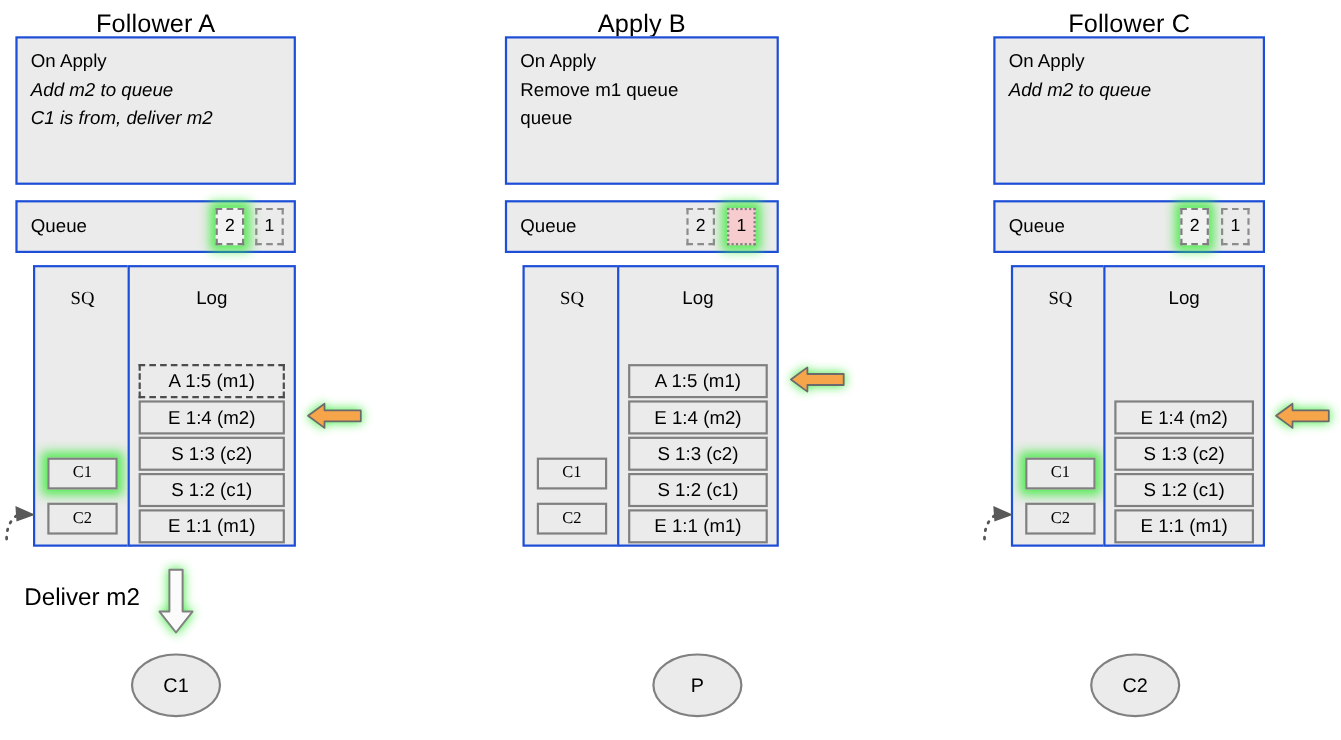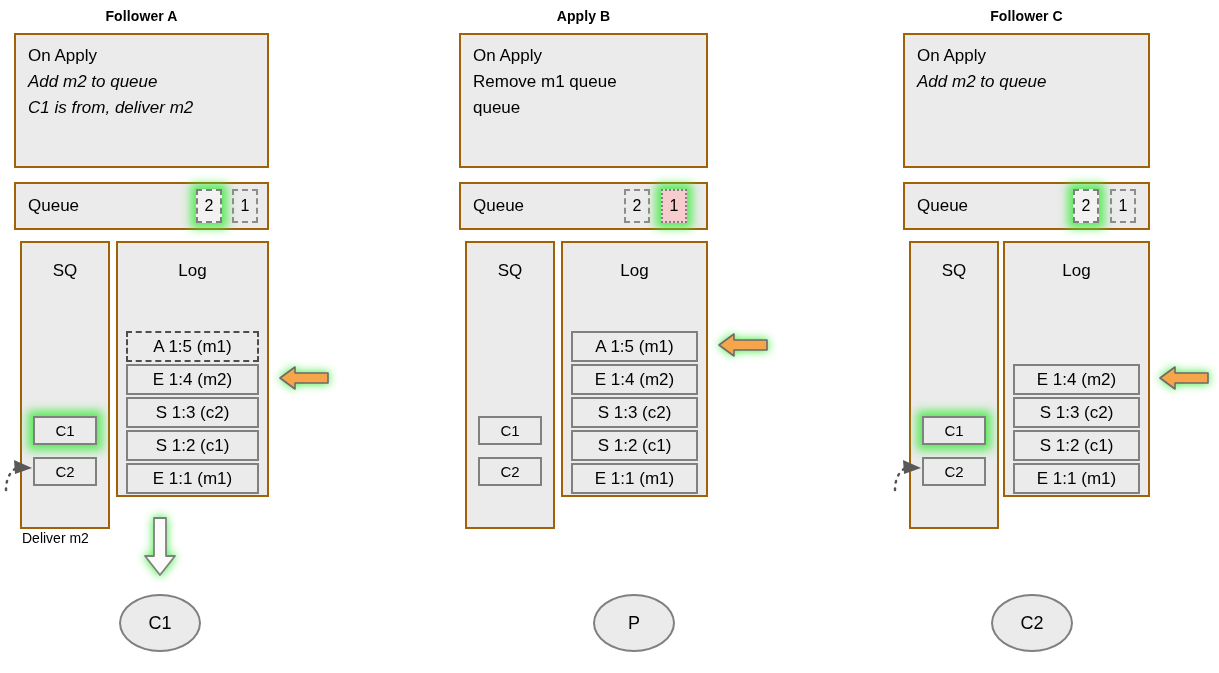--- a/index.html
+++ b/index.html
@@ -4,24 +4,24 @@
 <style>
   html,body{margin:0;padding:0;}
   body{
     width:1219px;height:673px;background:#ffffff;position:relative;
     font-family:"Liberation Sans", sans-serif;
     color:#000000;overflow:hidden;
   }
   .node{position:absolute;top:0;}
   .node-title{
     position:absolute;top:8px;left:0;width:100%;text-align:center;
-    font-size:14px;font-weight:bold;letter-spacing:.1px;
+    font-size:23px;font-weight:normal;letter-spacing:.1px;
   }
   .panel{
-    position:absolute;background:#ebebeb;border:2px solid #a16207;
+    position:absolute;background:#ebebeb;border:2px solid #1d4ed8;
     box-sizing:border-box;
   }
   .onapply{
     top:33px;left:0;padding:8px 12px 0 12px;
   }
   .oa-line{font-size:17px;line-height:26px;white-space:nowrap;}
   .oa-line.italic{font-style:italic;}
   .queue{
     top:182px;left:0;height:48px;
   }
@@ -37,21 +37,21 @@
   }
   .qbox.empty{border:2px dashed #8c8c8c;background:transparent;}
   .qbox.hl{
     border:2px dashed #7f7f7f;background:#f2f2f2;
     box-shadow:0 0 9px 5px rgba(60,235,60,.85);
   }
   .qbox.hl-pink{
     border:2px dotted #7f7f7f;background:#f7ccce;
     box-shadow:0 0 9px 5px rgba(60,235,60,.85);
   }
-  .sq{top:241px;left:6px;width:90px;height:288px;}
+  .sq{top:241px;left:16px;width:90px;height:256px;font-family:Liberation Serif, serif;}
   .log{top:241px;height:256px;}
   .col-head{
     position:absolute;top:18px;left:0;width:100%;text-align:center;
     font-size:17px;
   }
   .slot{
     position:absolute;left:8px;right:8px;height:31px;box-sizing:border-box;
     border:2px solid #808080;background:#ebebeb;
     display:flex;align-items:center;justify-content:center;
     font-size:17px;white-space:nowrap;
@@ -66,21 +66,21 @@
     position:absolute;inset:0;filter:blur(5px);
   }
   .arrow-left svg{position:absolute;inset:0;}
 
   
   .sq-pointer{position:absolute;width:34px;height:70px;}
 
   
   .deliver-wrap{position:absolute;}
   .deliver-label{
-    position:absolute;font-size:14px;white-space:nowrap;
+    position:absolute;font-size:22px;white-space:nowrap;
   }
   .deliver-arrow{position:absolute;width:40px;height:64px;}
 
   .client{
     position:absolute;width:82px;height:58px;border-radius:50%;
     background:#ebebeb;border:2px solid #808080;box-sizing:border-box;
     display:flex;align-items:center;justify-content:center;font-size:18px;
   }
 </style>
 </head>

